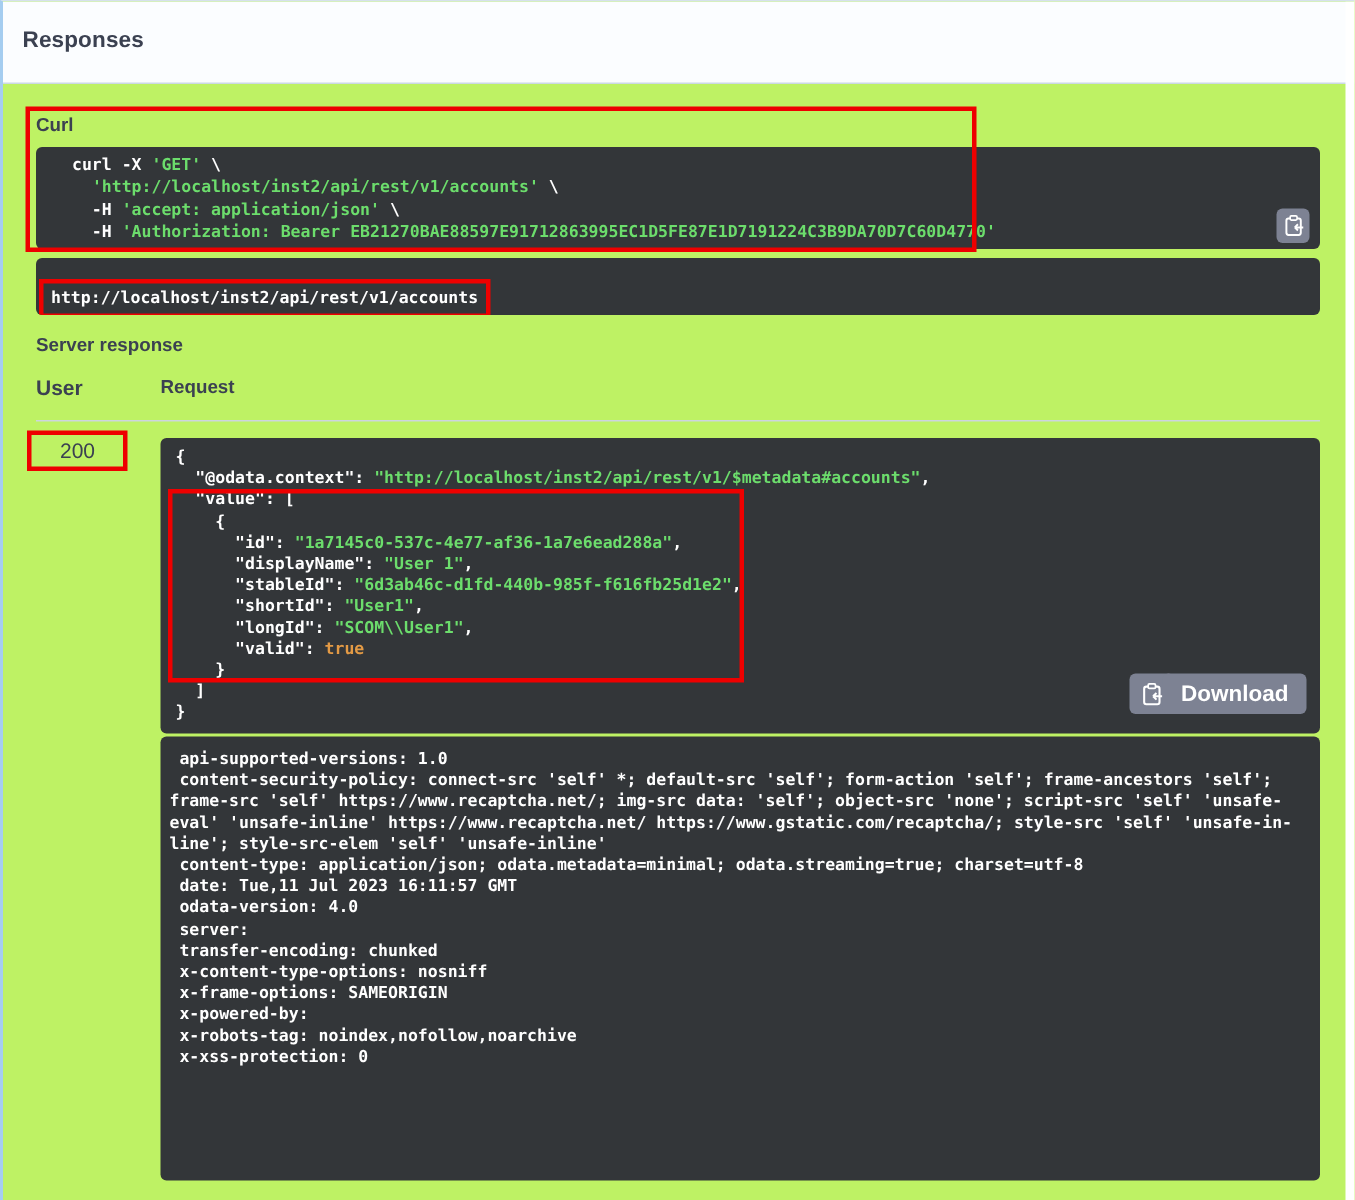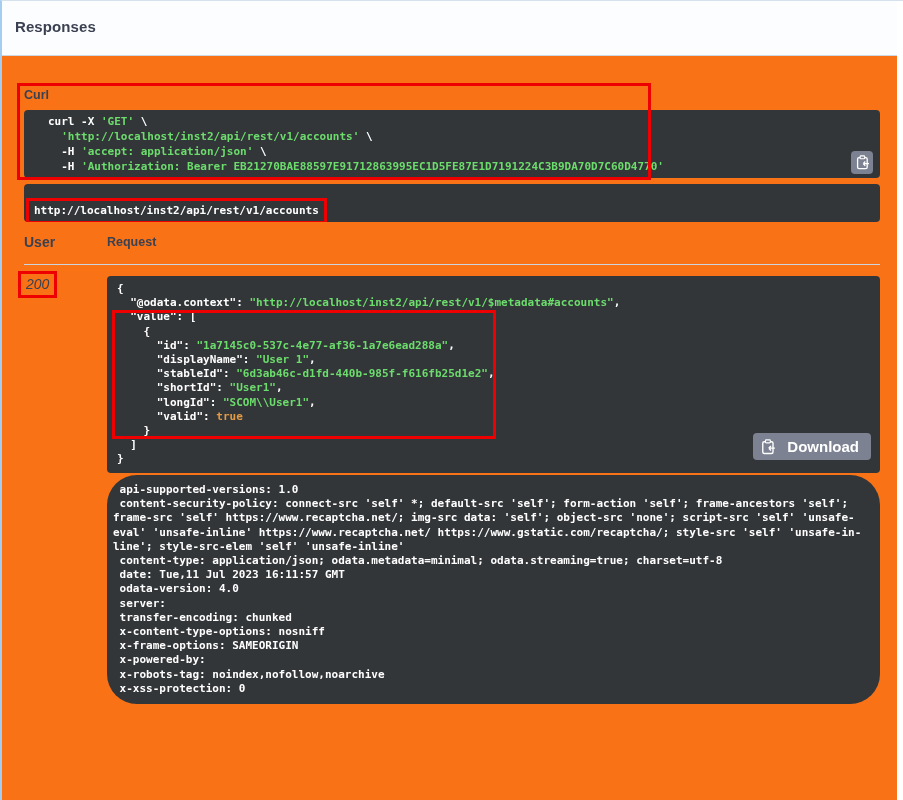--- a/index.html
+++ b/index.html
@@ -1,66 +1,66 @@
 <!DOCTYPE html>
 <html><head>
 <meta charset="utf-8">
 <style>
   * { box-sizing: border-box; }
   html,body { margin:0; padding:0; background:#fff; }
   .page {
     position:relative; width:903px; height:800px; overflow:hidden;
-    background:#f97316;
+    background:#bef264;
     border-left:2px solid #a5cdf0; border-top:1px solid #d5e1ec;
     font-family:"Liberation Sans","DejaVu Sans",sans-serif;
     color:#3b4151;
   }
   .right-strip { position:absolute; top:0; right:0; width:6px; height:100%; background:#ffffff; z-index:6; }
 
   .title-row { height:55px; background:#fbfdff; border-bottom:1px solid #ccd9e4; padding:17px 0 0 13px; }
   .title { font-size:15px; font-weight:700; color:#3b4151; letter-spacing:0.1px; }
 
-  .content { position:relative; padding:20px 23px 0 22px;margin-top:12px; }
+  .content { position:relative; padding:20px 23px 0 22px; }
 
   .label { font-size:12.5px; font-weight:700; color:#3b4151; line-height:15px; }
 
   .codeblock {
     background:#333639; border-radius:4px; color:#fff;
     font-family:"DejaVu Sans Mono","Liberation Mono",monospace;
     font-weight:700; font-size:11px; white-space:pre; overflow:hidden;
     margin:0;
   }
   .tok-p { color:#ffffff; }
   .tok-s { color:#6cdd6c; }
   .tok-b { color:#e39a45; }
 
   .curl-wrap { position:relative; margin-top:7px; }
   .curl-code { padding:4px 24px; line-height:15px; height:68px; }
 
   .request-url-label { margin-top:12px; }
   .url-code { margin-top:6px; padding:19px 10px; line-height:15px; height:29px; }
   .red-inline { border:3px solid #ee0000; padding:3px 5px 4px; margin-left:-8px; }
-  .red-inline-200 { border:3px solid #ee0000; padding:2px 5px 3px; margin-left:-6px;font-style:italic; }
+  .red-inline-200 { border:3px solid #ee0000; padding:2px 19px 3px; margin-left:-6px; }
 
   .server-response-label { margin-top:13px; }
   .table-head { display:flex; margin-top:12px; }
   .th-code { width:83px; flex:none; font-size:14px; font-weight:600; line-height:17px; }
   .th-details { font-size:12.5px; font-weight:700; line-height:17px; }
   .table-divider { border-bottom:1px solid #ccd5de; margin-top:13px; }
 
   .response-row { display:flex; margin-top:9px; }
   .col-code { width:83px; flex:none; font-size:14px; font-weight:400; line-height:17px; padding-top:2px; }
   .col-details { flex:1; min-width:0; }
 
   .response-body-label { margin-top:12px; }
   .body-wrap { position:relative; margin-top:2px; }
   .json-code { padding:6px 10px; line-height:14.2px; height:197px; }
 
   .response-headers-label { margin-top:11px; }
-  .headers-code { margin-top:2px; padding:8px 6px; line-height:14.2px; height:229px; color:#fff;border-radius:30px; }
+  .headers-code { margin-top:2px; padding:8px 6px; line-height:14.2px; height:296px; color:#fff; }
 
   .anno { position:absolute; border:3px solid #ee0000; pointer-events:none; z-index:4; }
   .anno-curl { left:15px; top:15px; width:634px; height:97px; }
   .anno-value { left:5px; top:34px; width:384px; height:129px; }
 
   .icon-btn {
     position:absolute; background:#7d8293; border:none; border-radius:4px;
     display:flex; align-items:center; justify-content:center; padding:0; cursor:pointer;
   }
   .curl-copy { right:7px; bottom:4px; width:22px; height:23px; }
@@ -98,20 +98,21 @@
             <rect x="1.6" y="2.6" width="9.6" height="11" rx="1.4" fill="none" stroke="#fff" stroke-width="1.3"></rect>
             <rect x="4.1" y="0.9" width="4.6" height="2.8" rx="0.8" fill="#7d8293" stroke="#fff" stroke-width="1.1"></rect>
             <path d="M13 8.6 H7.2 M7.2 8.6 l2.1 -2.1 M7.2 8.6 l2.1 2.1" stroke="#fff" stroke-width="1.3" fill="none"></path>
           </svg>
         </span>
       </button>
     </div>
 
     <pre class="codeblock url-code"><span class="red-inline">http://localhost/inst2/api/rest/v1/accounts</span></pre>
 
+    <div class="label server-response-label">Server response</div>
 
     <div class="table-head">
       <div class="th-code">User</div>
       <div class="th-details">Request</div>
     </div>
     <div class="table-divider"></div>
 
     <div class="response-row">
       <div class="col-code">
         <span class="red-inline-200">200</span>

